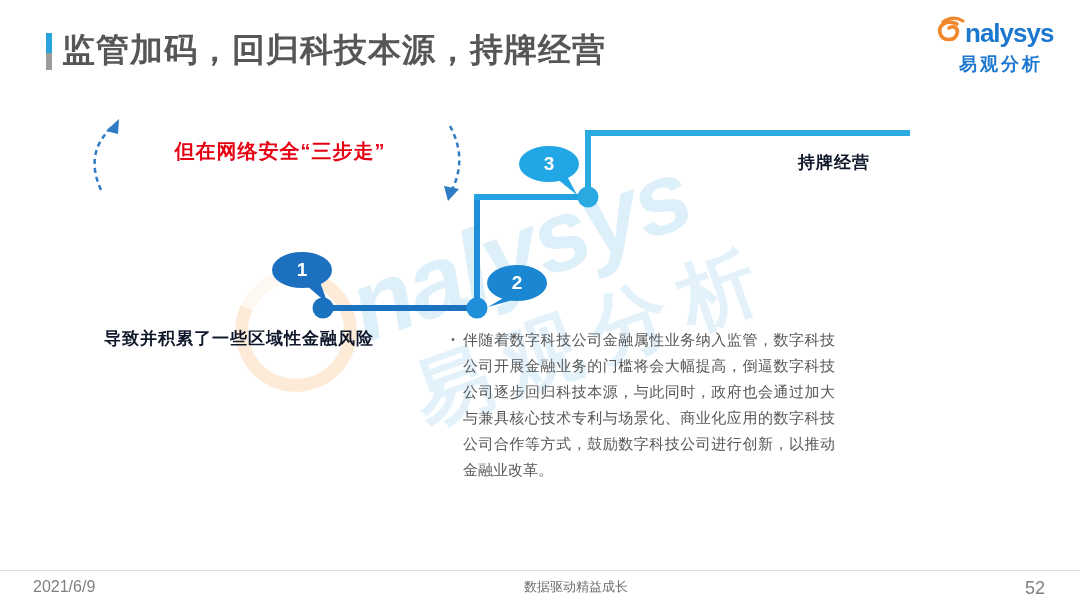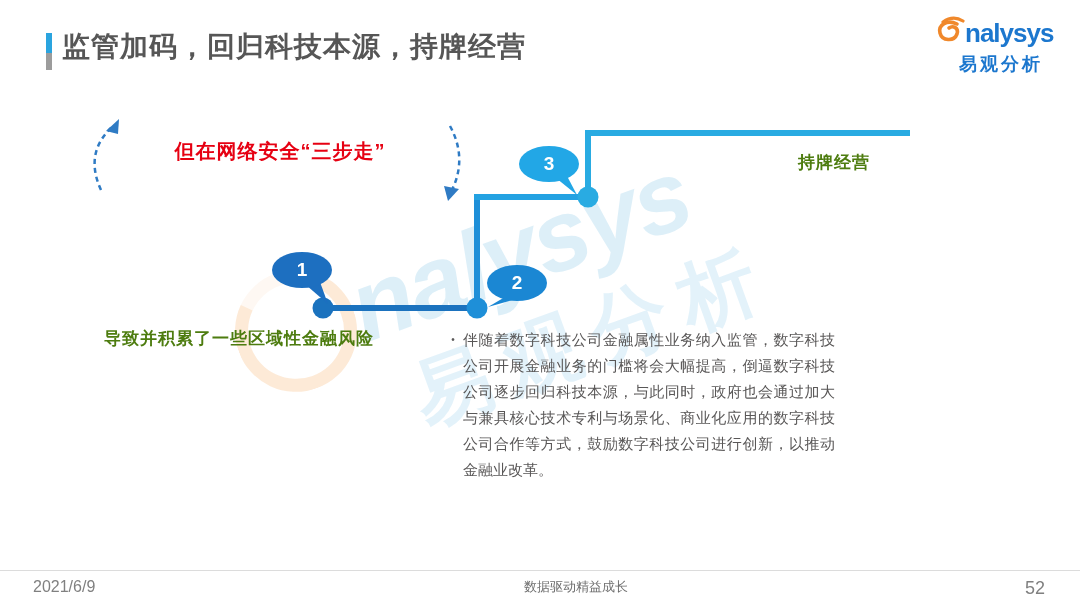--- a/index.html
+++ b/index.html
@@ -9,21 +9,21 @@
     font-family:"Liberation Sans","DejaVu Sans",sans-serif;
   }
   
   .title-bar{
     position:absolute;left:46px;top:33px;width:6px;height:37px;
     background:linear-gradient(to bottom,#2AA4DF 0%,#2AA4DF 55%,#9C9C9C 55%,#9C9C9C 100%);
     z-index:3;
   }
   .page-title{
     position:absolute;left:62px;top:28px;z-index:3;
-    font-size:28px;font-weight:bold;color:#565656;letter-spacing:1px;
+    font-size:33px;font-weight:bold;color:#565656;letter-spacing:1px;
   }
   .logo{position:absolute;left:933px;top:16px;z-index:3;width:116px;}
   .logo-row1{display:flex;align-items:center;}
   .logo-brand{font-size:26px;font-weight:bold;color:#1C77CE;letter-spacing:-1px;line-height:26px;}
   .logo-cn{font-size:18px;font-weight:bold;color:#1C77CE;letter-spacing:3px;margin-left:26px;margin-top:2px;}
   
   .step-label{
     position:absolute;left:120px;top:138px;width:320px;text-align:center;z-index:3;
     font-size:20px;font-weight:bold;color:#E60012;letter-spacing:1px;
   }
@@ -35,21 +35,21 @@
   }
   .num1{left:287px;top:257px;}
   .num2{left:502px;top:270px;}
   .num3{left:534px;top:151px;}
   
   .block{position:absolute;z-index:3;}
   .block-1{left:60px;top:327px;width:358px;}
   .block-2{left:443px;top:327px;width:392px;}
   .block-3{left:650px;top:151px;width:368px;}
   .block-title{
-    text-align:center;font-size:17px;font-weight:bold;color:#4d7c0f;
+    text-align:center;font-size:17px;font-weight:bold;color:#0f172a;
     letter-spacing:1px;margin-bottom:9px;
   }
   .bullet-row{display:flex;}
   .bullet-dot{
     width:20px;flex:0 0 20px;font-size:15px;color:#595757;line-height:26px;text-align:center;
   }
   .bullet-dot::before{content:"\2022";font-size:10px;vertical-align:2px;}
   .bullet-text{
     flex:1;font-size:15px;color:#595757;line-height:26px;text-align:justify;
   }

